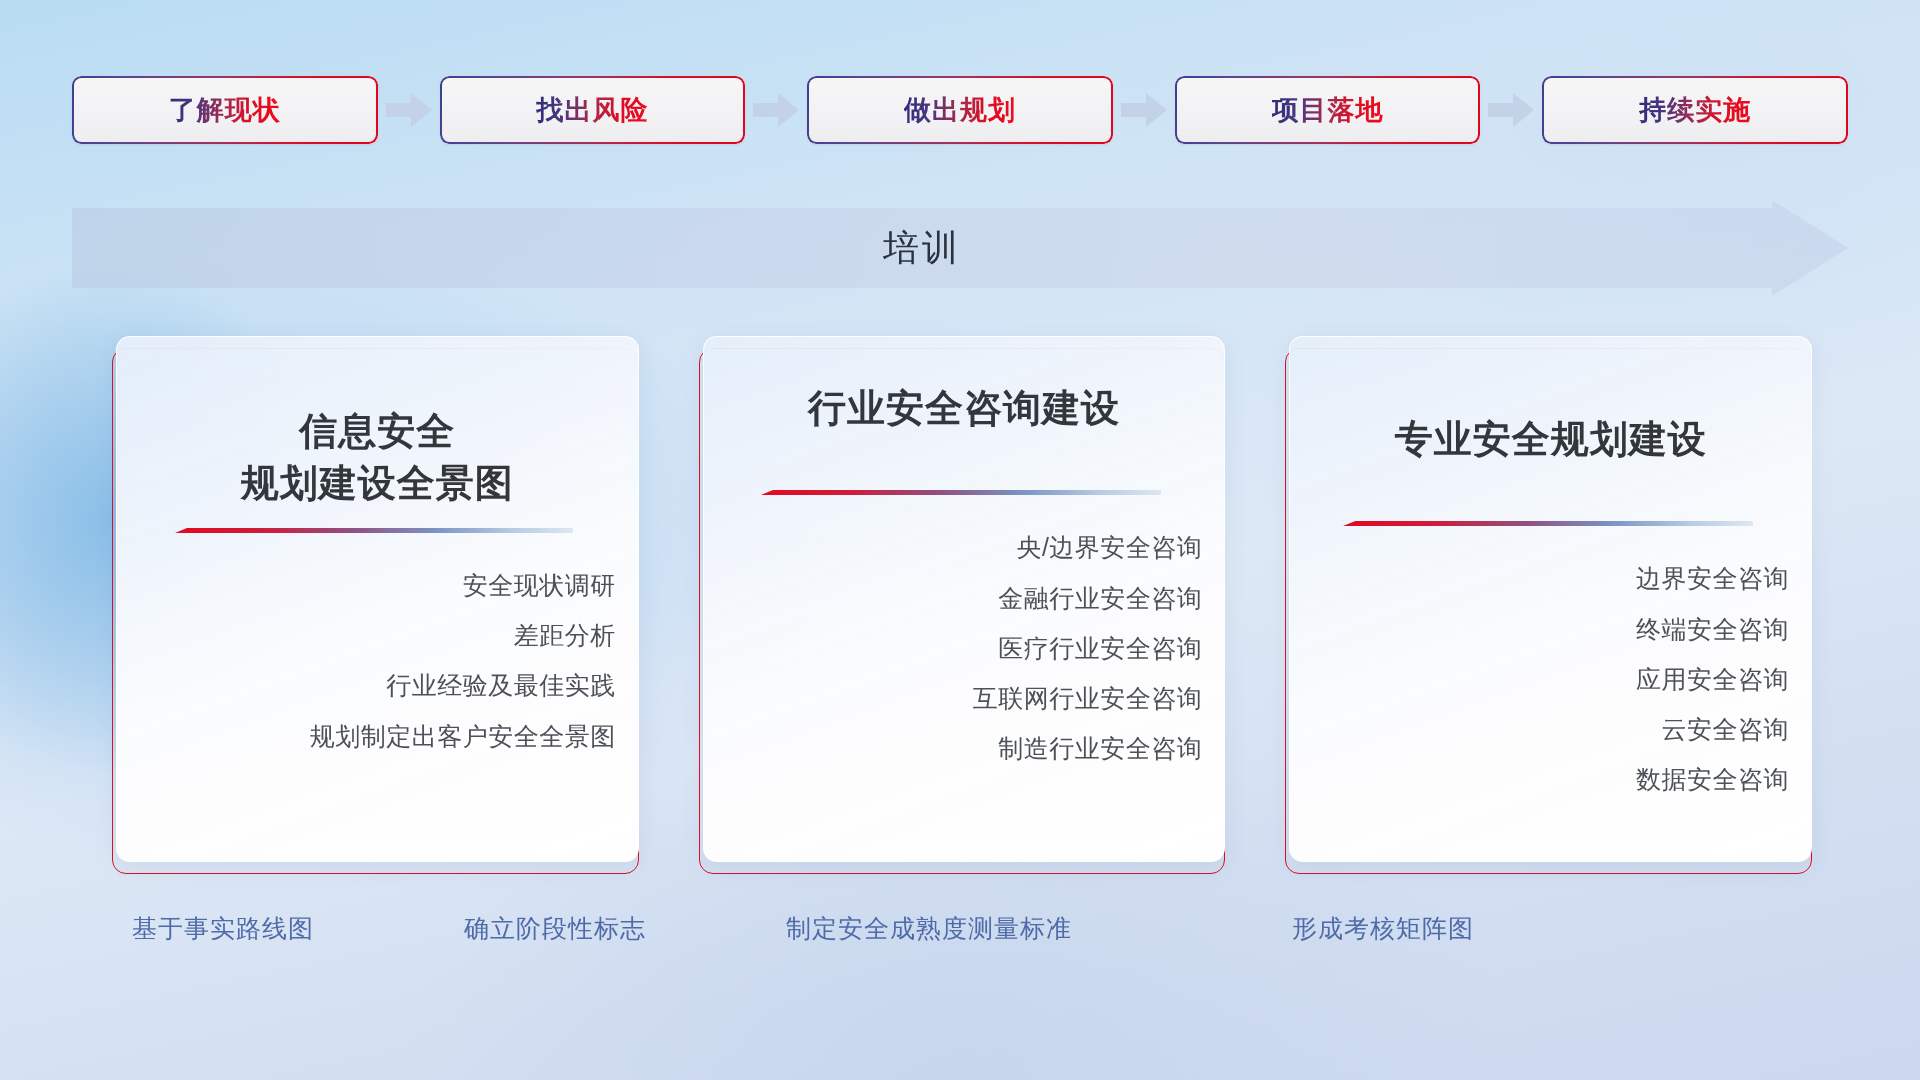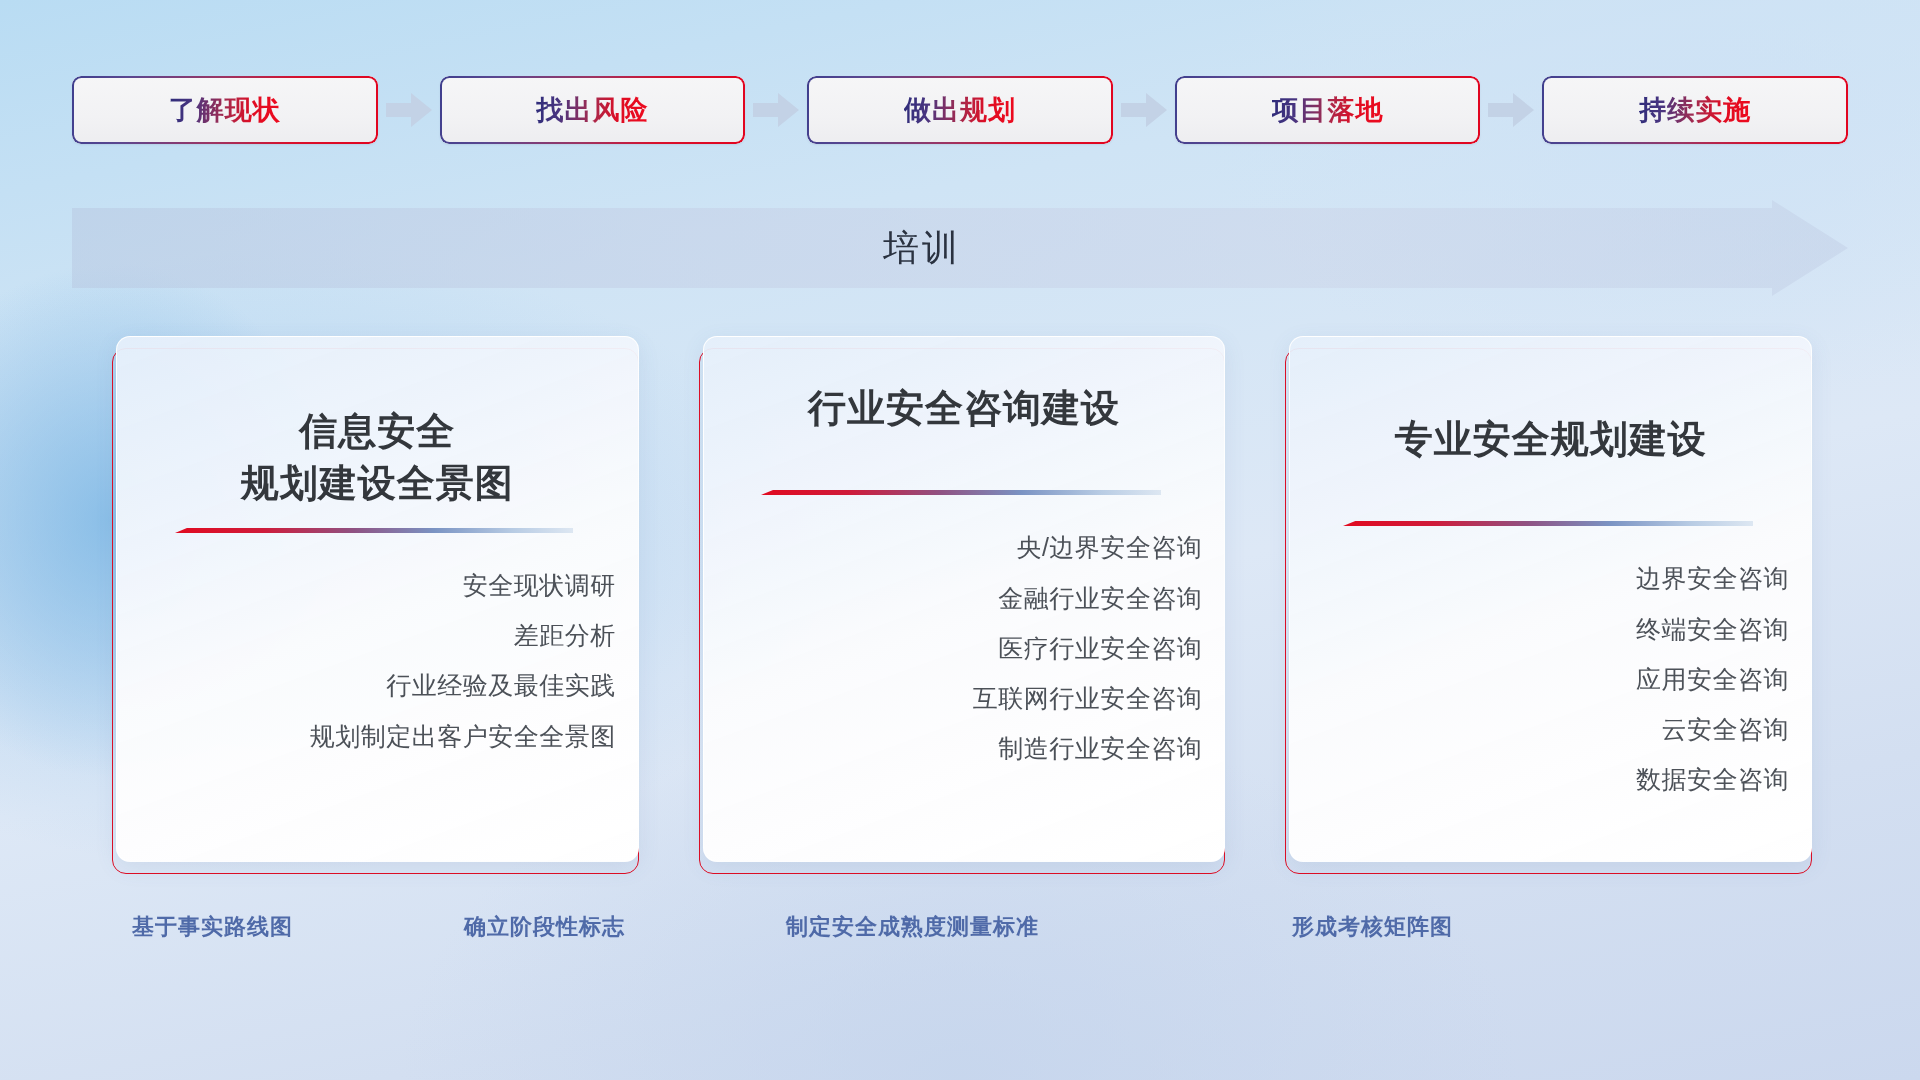--- a/index.html
+++ b/index.html
@@ -200,22 +200,22 @@
   
   #footer {
     position: absolute;
     left: 0;
     top: 912px;
     width: 1920px;
     height: 56px;
   }
   .footer-label {
     position: absolute;
-    font-size: 22px;
-    font-weight: 700;
+    font-size: 25px;
+    font-weight: 400;
     color: #4f6aa8;
     letter-spacing: 1px;
     white-space: nowrap;
   }
   .fl0 { left: 132px; }
   .fl1 { left: 464px; }
   .fl2 { left: 786px; }
   .fl3 { left: 1292px; }
 </style>
 </head>

